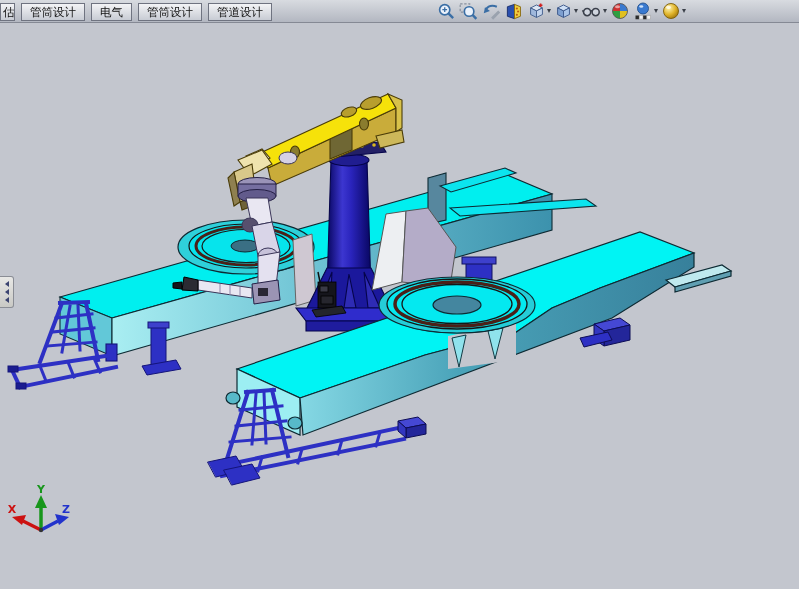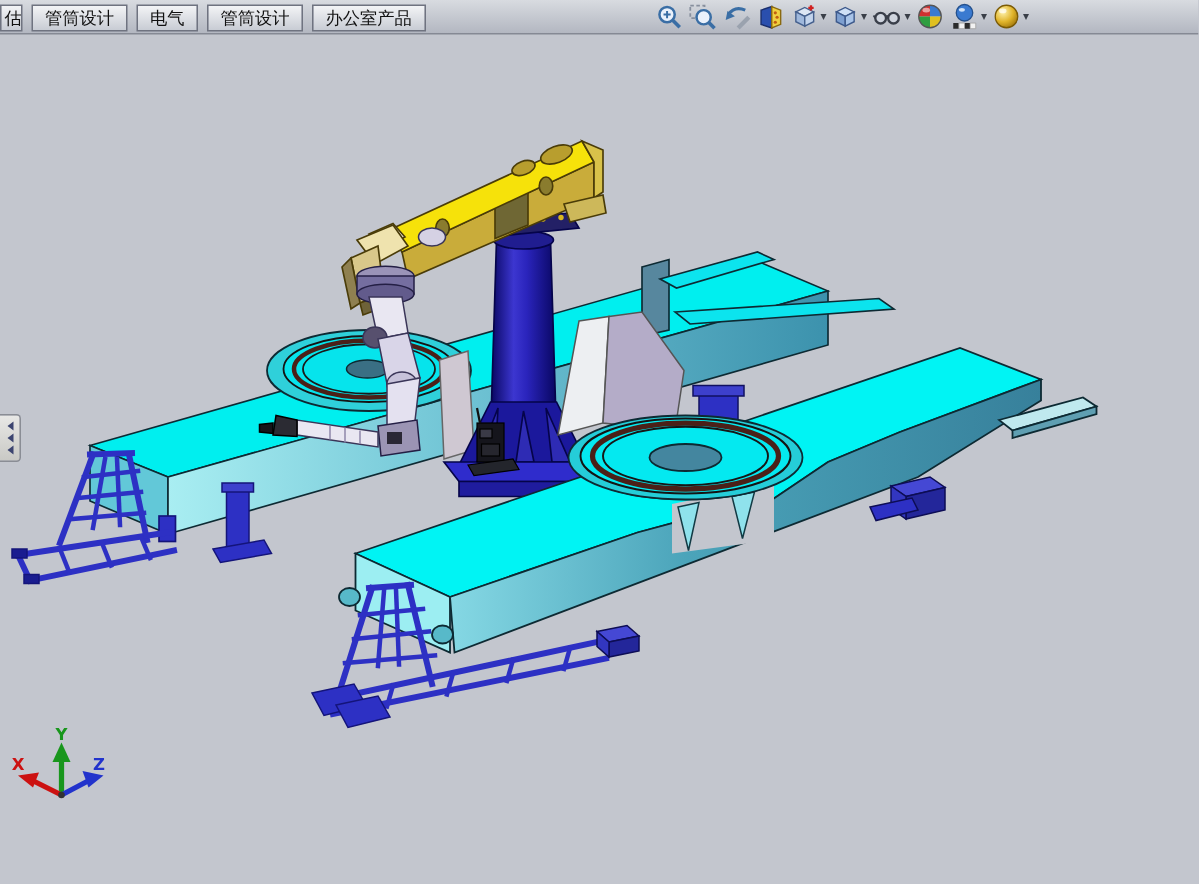--- a/index.html
+++ b/index.html
@@ -246,21 +246,21 @@
     <text x="66" y="513" text-anchor="middle" fill="#2233cc">Z</text>
   </g>
 </svg>
 
 <div id="toolbar">
   <div class="tabs">
     <div class="tab partial">估</div>
     <div class="tab">管筒设计</div>
     <div class="tab">电气</div>
     <div class="tab">管筒设计</div>
-    <div class="tab">办公室产品</div>
+    <div class="tab">管道设计</div>
   </div>
 
   <div class="hud">
     <span class="tool">
       <svg width="19" height="19" viewBox="0 0 16 16">
             <circle cx="6.5" cy="6.5" r="4.3" fill="#eaf1fb" stroke="#3a6ea5" stroke-width="1.4"></circle>
             <path d="M6.5,4.5 v4 M4.5,6.5 h4" stroke="#3a6ea5" stroke-width="1.1"></path>
             <line x1="9.8" y1="9.8" x2="13.6" y2="13.6" stroke="#3a6ea5" stroke-width="2"></line>
           </svg>
     </span>

